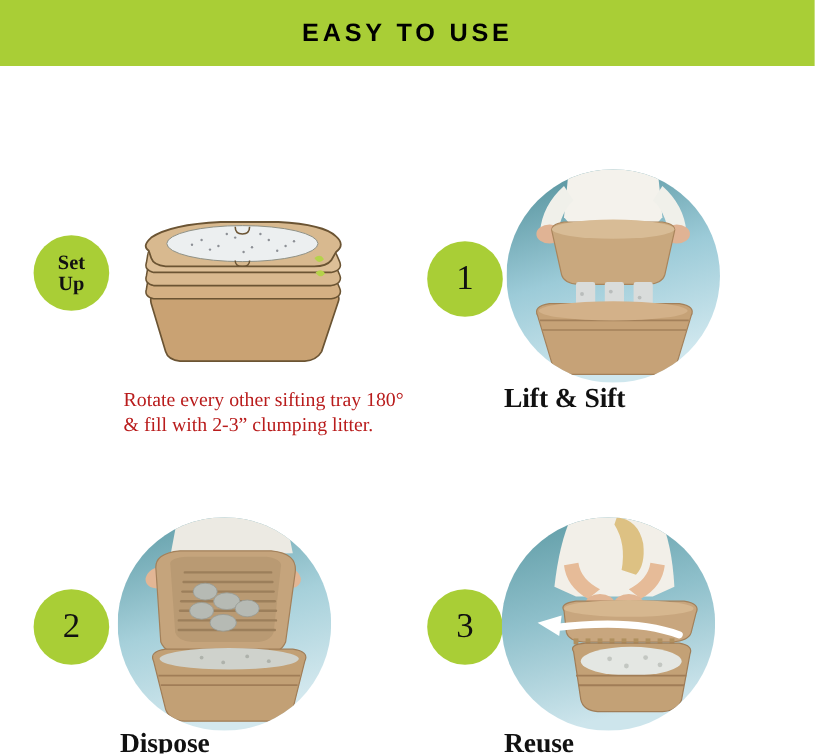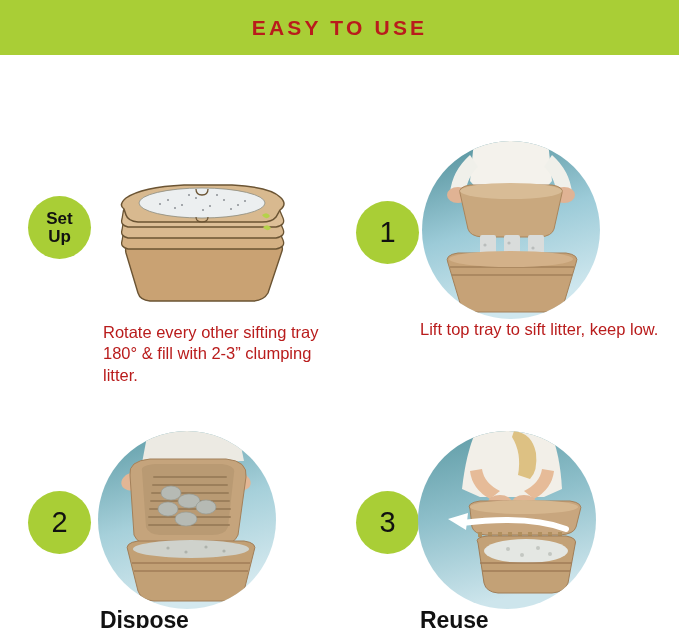--- a/index.html
+++ b/index.html
@@ -21,29 +21,30 @@
     height: 55px;
     background: #a9ce36;
     display: flex;
     align-items: center;
     justify-content: center;
   }
   .header-title {
     font-size: 21px;
     font-weight: 600;
     letter-spacing: 3.2px;
-    color: #b91c1c;
+    color: #000000;
   }
 
   
   .steps-grid {
     position: absolute;
     top: 55px; left: 0;
     width: 676px;
     height: 573px;
+    font-family: Liberation Serif, serif;
   }
   .step-cell { position: absolute; }
   .cell-tl { left: 0;   top: 17px;  width: 340px; height: 288px; }
   .cell-tr { left: 340px; top: 17px; width: 339px; height: 288px; }
   .cell-bl { left: 0;   top: 305px; width: 340px; height: 268px; }
   .cell-br { left: 340px; top: 305px; width: 339px; height: 268px; }
 
   
   .badge {
     position: absolute;
@@ -200,21 +201,21 @@
       </g>
 
       <path d="M26 122 Q22 114 36 112 L144 112 Q158 114 154 122 L142 162 Q139 170 126 171 L54 171 Q41 170 38 162 Z" fill="#c6a277" stroke="#a3805a" stroke-width="1"></path>
       <path d="M28 126 L152 126" stroke="#a3805a" stroke-width="1.4" fill="none"></path>
       <path d="M30 134 L150 134" stroke="#a3805a" stroke-width="1.4" fill="none"></path>
       <ellipse cx="89" cy="118" rx="62" ry="8" fill="#d3b189"></ellipse>
     </svg>
   </div>
 
   <div class="txt txt-1">
-    <p>Lift top tray to sift litter, keep low.</p>
+    <h3>Lift &amp; Sift</h3>
   </div>
 
   <div class="step-cell cell-bl"></div>
 
   <div class="badge badge-num badge-2">
     <span>2</span>
   </div>
 
   <div class="photo photo-2">
     <svg width="178" height="178" viewBox="0 0 178 178">

